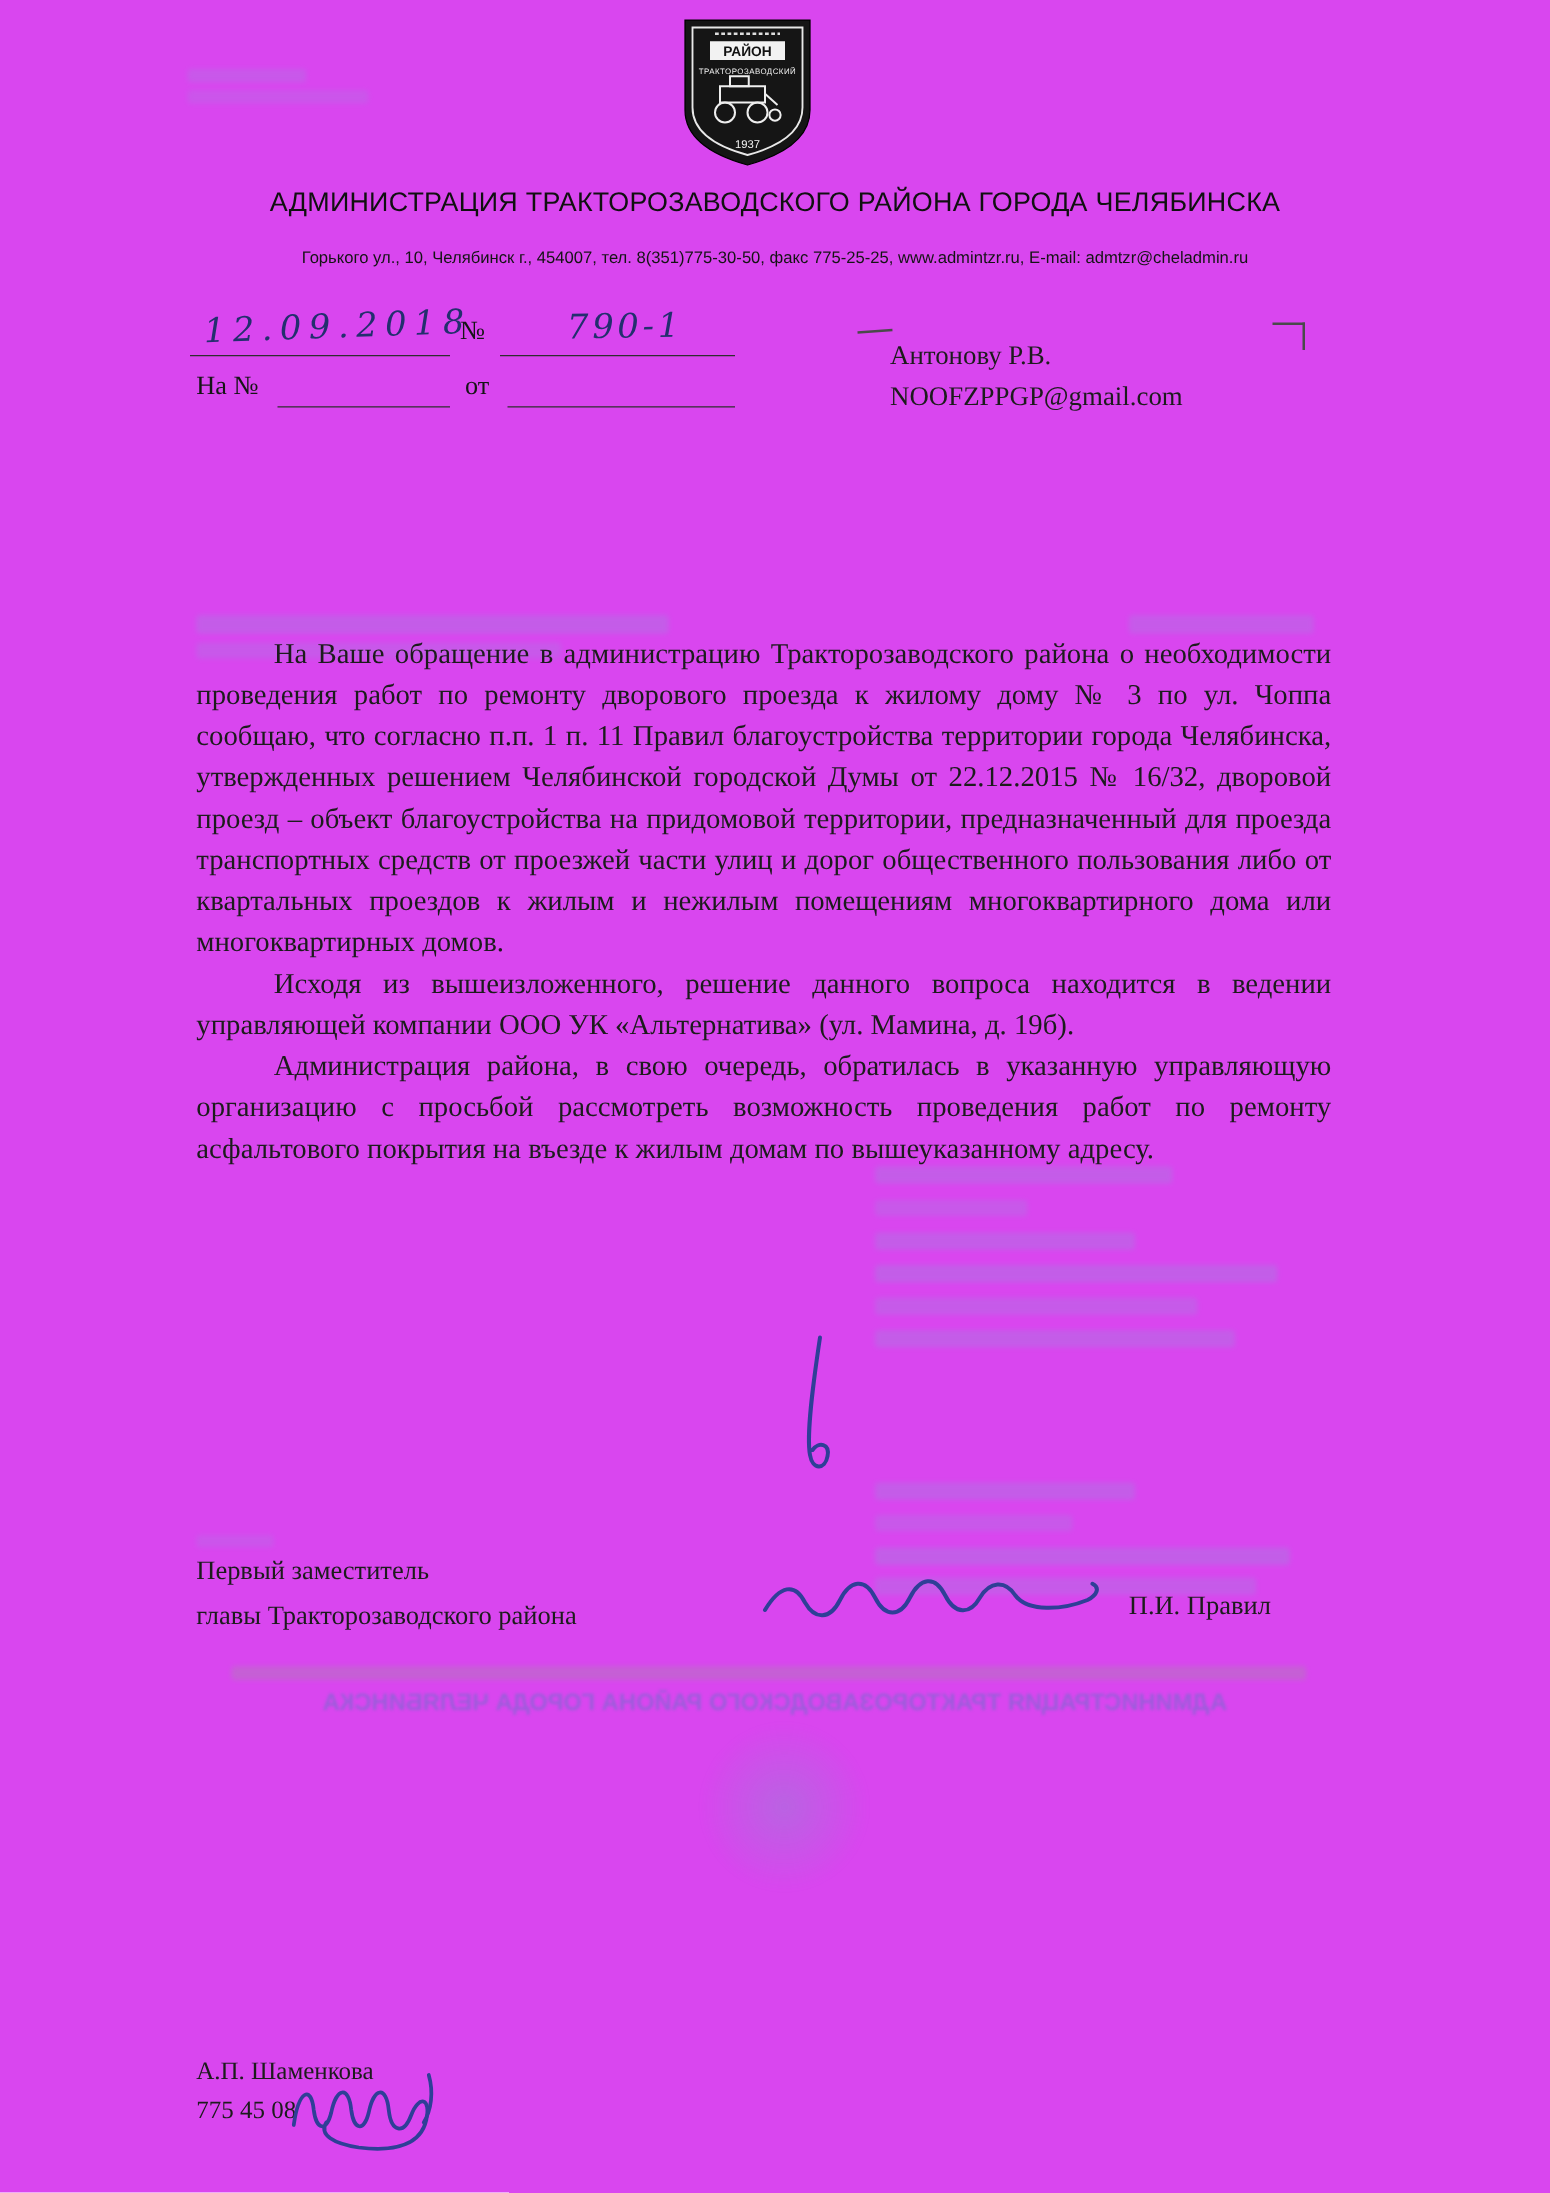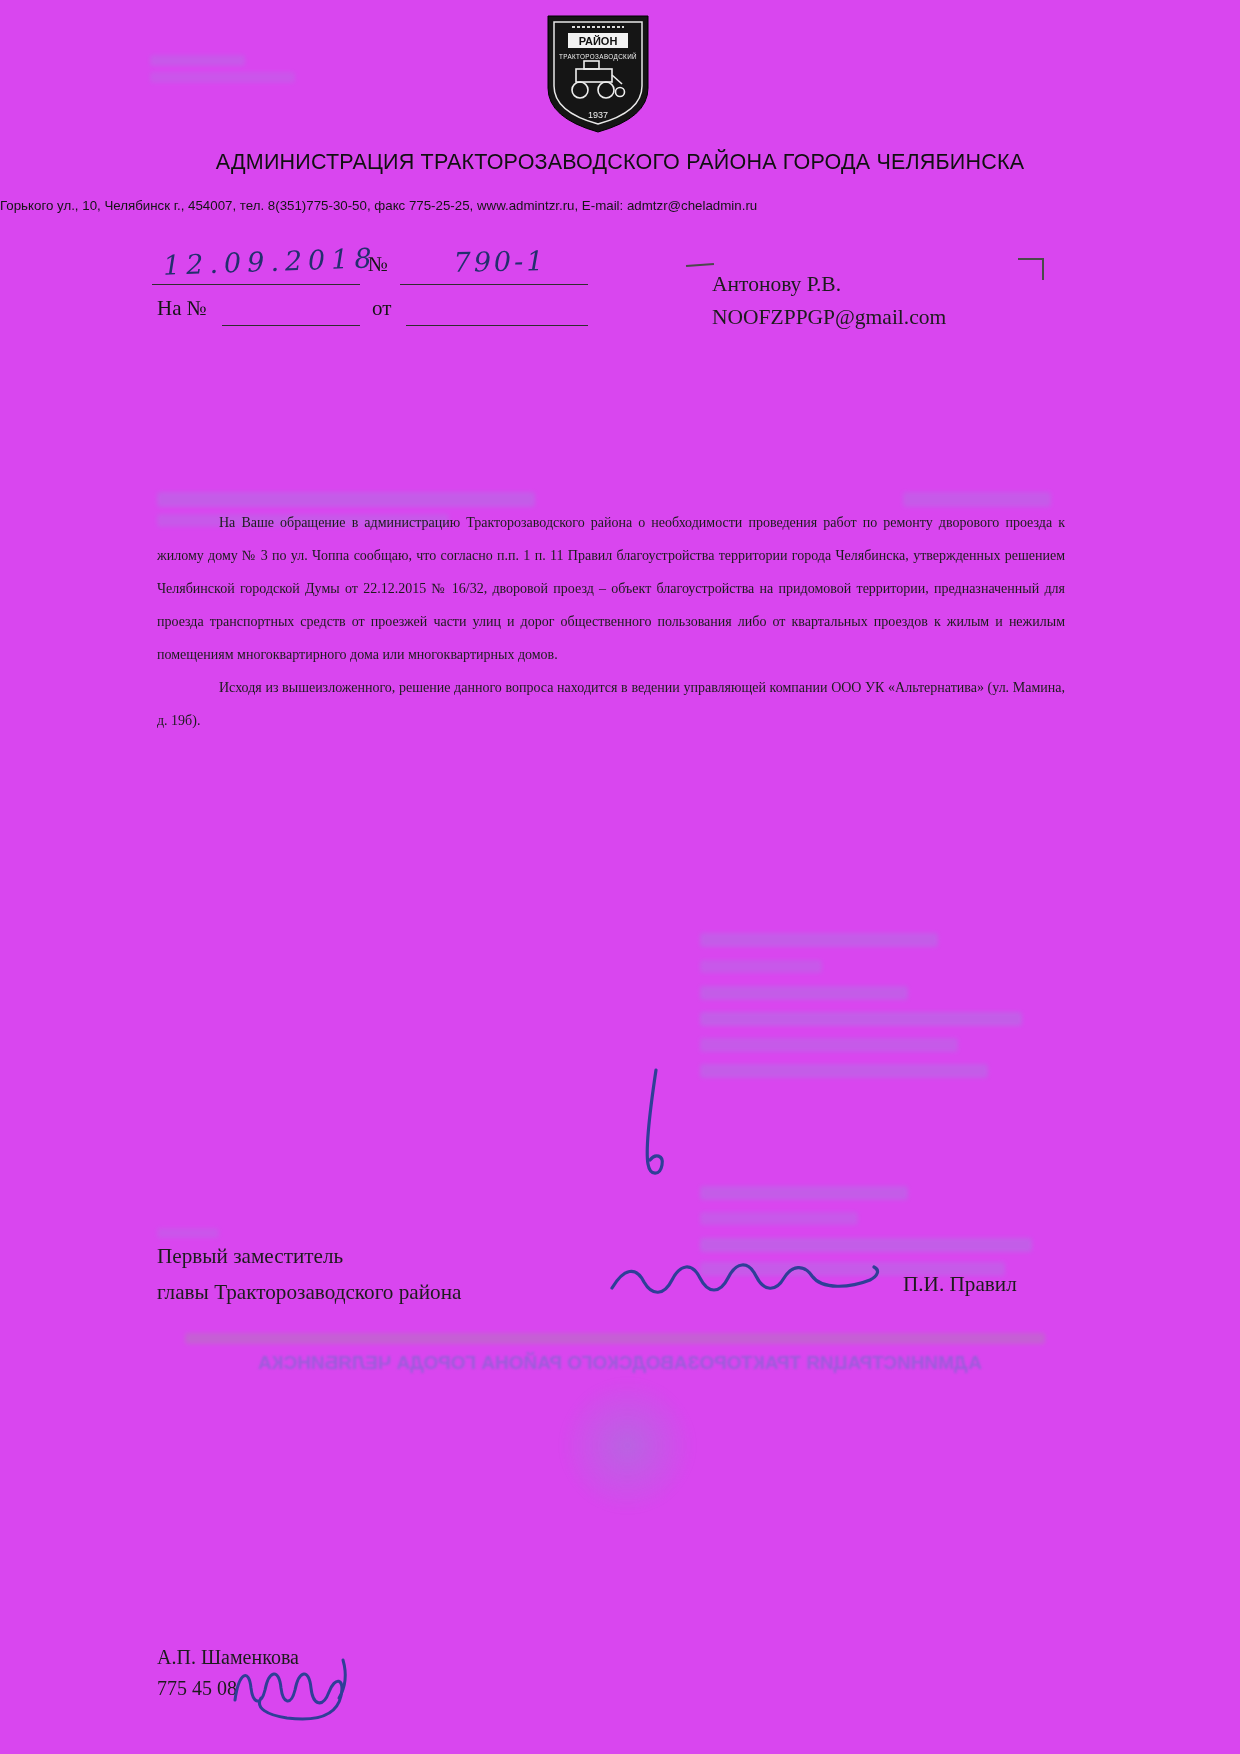--- a/index.html
+++ b/index.html
@@ -11,21 +11,21 @@
   }
 
   
   .emblem { position:absolute; left:542px; top:12px; }
   .letterhead-title {
     position:absolute; top:150px; left:0; width:100%; text-align:center;
     font-family:"Liberation Sans", sans-serif; font-weight:400;
     font-size:21.5px; letter-spacing:.2px; color:#101010;
   }
   .letterhead-contact {
-    position:absolute; top:198px; left:0; width:100%; 
+    position:absolute; top:198px; left:0; width:100%; text-align:center;
     font-family:"Liberation Sans", sans-serif; font-size:13.3px; color:#141414;
   }
 
   
   .hw {
     font-family:"DejaVu Serif", serif; font-style:italic;
     color:var(--hw-ink, #232f6e);
   }
   .hw-date { position:absolute; left:163px; top:246px; font-size:27px; letter-spacing:6px; transform:rotate(-2deg); }
   .hw-num  { position:absolute; left:415px; top:246px; width:170px; text-align:center; font-size:27px; letter-spacing:3px; transform:rotate(-1deg); }
@@ -41,21 +41,21 @@
 
   
   .corner-left  { position:absolute; left:686px; top:264px; width:28px; height:0; border-top:2px solid #4a4a4a; transform:rotate(-4deg); }
   .corner-right { position:absolute; left:1018px; top:258px; width:26px; height:22px; border-top:2px solid #4a4a4a; border-right:2px solid #4a4a4a; }
   .addressee-name  { position:absolute; left:712px; top:272px; font-size:21.5px; }
   .addressee-email { position:absolute; left:712px; top:305px; font-size:21.5px; }
 
   
   .letter-body {
     position:absolute; left:157px; top:506px; width:908px;
-    font-size:14px; line-height:33px; text-align:justify;
+    font-size:23px; line-height:33px; text-align:justify;
   }
   .letter-body p { text-indent:62px; margin:0; }
 
   
   .sig-pos  { position:absolute; left:157px; top:1238px; font-size:21.2px; line-height:36px; }
   .sig-name { position:absolute; left:903px; top:1272px; font-size:21.2px; }
   .sig-svg  { position:absolute; }
   .sig-svg path { stroke:var(--sig-ink, #2f3f97); fill:none; stroke-linecap:round; stroke-linejoin:round; }
 
   
@@ -133,20 +133,21 @@
   <div class="uline ul-ot"></div>
 
   <div class="corner-left"></div>
   <div class="corner-right"></div>
   <div class="addressee-name">Антонову Р.В.</div>
   <div class="addressee-email">NOOFZPPGP@gmail.com</div>
 
   <main class="letter-body">
     <p>На Ваше обращение в администрацию Тракторозаводского района о необходимости проведения работ по ремонту дворового проезда к жилому дому № 3 по ул. Чоппа сообщаю, что согласно п.п. 1 п. 11 Правил благоустройства территории города Челябинска, утвержденных решением Челябинской городской Думы от 22.12.2015 № 16/32, дворовой проезд – объект благоустройства на придомовой территории, предназначенный для проезда транспортных средств от проезжей части улиц и дорог общественного пользования либо от квартальных проездов к жилым и нежилым помещениям многоквартирного дома или многоквартирных домов.</p>
     <p>Исходя из вышеизложенного, решение данного вопроса находится в ведении управляющей компании ООО УК «Альтернатива» (ул. Мамина, д. 19б).</p>
+    <p>Администрация района, в свою очередь, обратилась в указанную управляющую организацию с просьбой рассмотреть возможность проведения работ по ремонту асфальтового покрытия на въезде к жилым домам по вышеуказанному адресу.</p>
   </main>
 
   <div class="sig-pos">
     <div>Первый заместитель</div>
     <div>главы Тракторозаводского района</div>
   </div>
 
   <svg class="sig-svg" style="left:598px;top:1062px" width="300" height="240" viewBox="0 0 300 240" aria-hidden="true">
     <path d="M58 8 C52 48 47 86 50 102 C52 114 62 114 64 103 C66 93 57 91 52 98" stroke-width="3.2"></path>
     <path d="M14 226 C26 206 38 204 46 220 C54 234 66 234 74 218 C82 202 94 200 102 216 C110 232 122 232 130 216 C138 200 150 198 158 214 C166 230 178 230 186 216 C194 203 206 202 214 214 C224 228 252 226 272 218 C280 214 282 208 276 205" stroke-width="3.2"></path>

